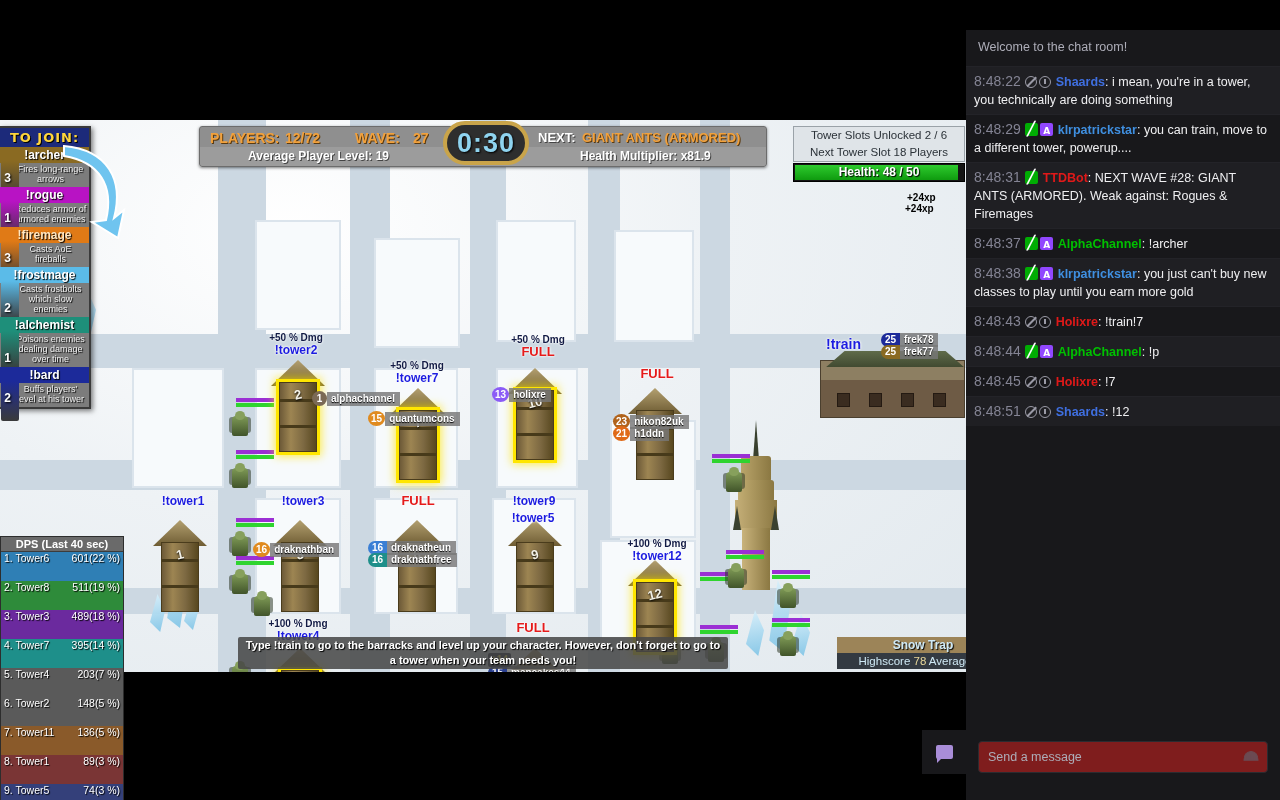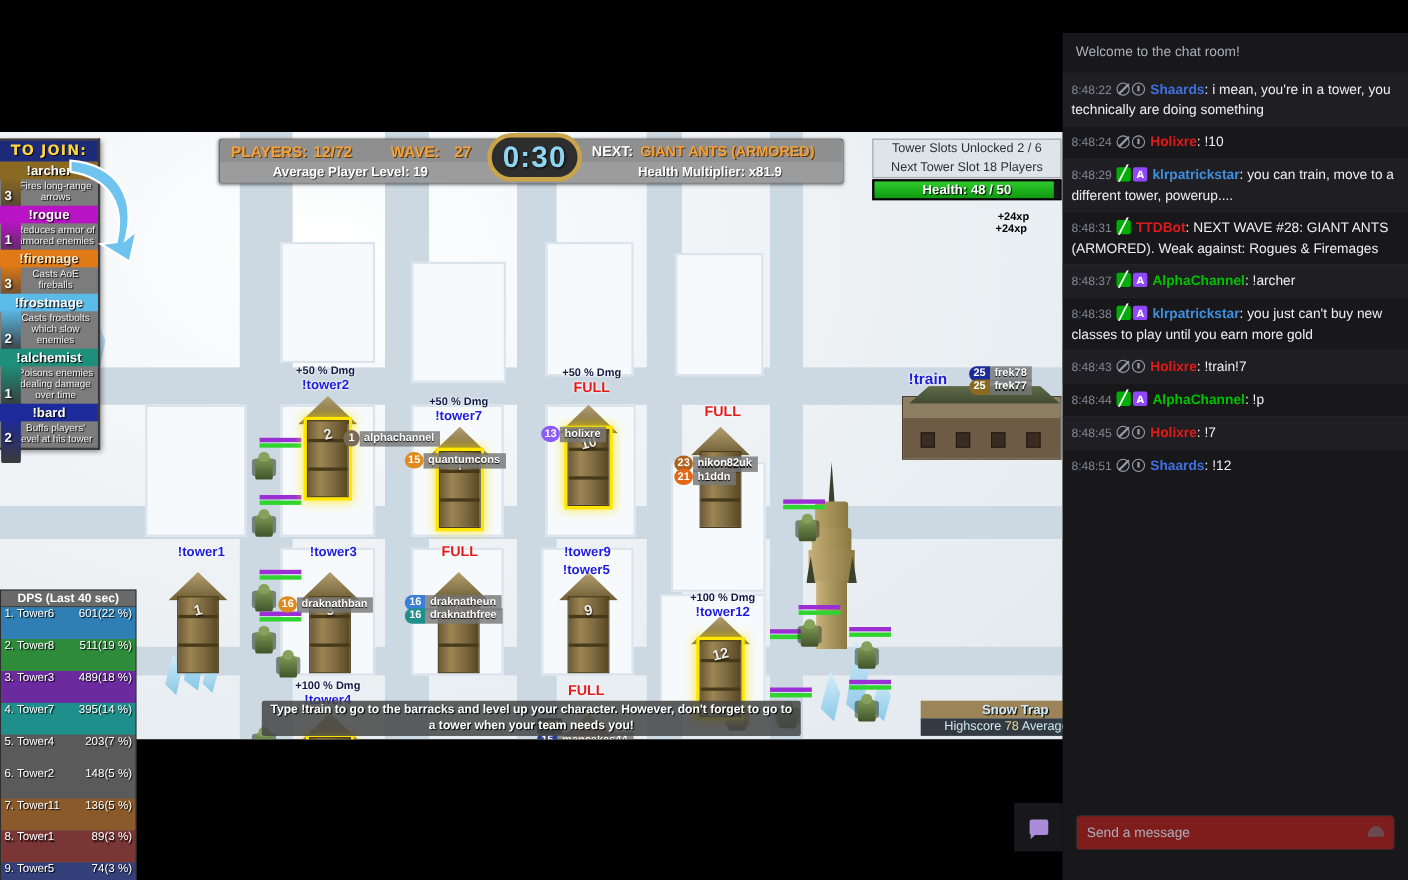--- a/index.html
+++ b/index.html
@@ -168,21 +168,21 @@
     background:#3b4230; clip-path:polygon(50% 0,100% 100%,0 100%); }
 
   
   #chat { position:absolute; left:966px; top:30px; width:314px; height:770px;
     background:#18181b; }
   #chat .welcome { color:#adadb8; font-size:12.5px; padding:10px 12px 8px 12px; }
   #chat .msgs { position:absolute; left:0; top:36px; right:0; bottom:76px; overflow:hidden; }
   .msg { padding:5px 10px 5px 8px; font-size:12.5px; line-height:18px;
     color:#efeff1; border-top:1px solid #232328; }
   .msg:nth-child(odd) { background:#1f1f23; }
-  .msg .ts { color:#848494; font-size:11px; }
+  .msg .ts { color:#848494; font-size:14px; }
   .msg .user { font-weight:bold; }
   .badge { display:inline-block; width:13px; height:13px; vertical-align:-2px;
     margin:0 1px; border-radius:2px; position:relative; }
   .badge.sword { background:#00ad03; }
   .badge.sword:after { content:"\2571"; position:absolute; left:2px; top:-3px;
     color:#fff; font-size:13px; font-weight:bold; }
   .badge.sub { background:#9147ff; }
   .badge.sub:after { content:"A"; position:absolute; left:0; top:-1px; width:13px;
     text-align:center; color:#fff; font-size:9px; font-weight:bold;
     font-family:"DejaVu Sans", sans-serif; }
@@ -672,21 +672,20 @@
     </div>
   </div>
 
   <span class="xp" style="left:907px;top:192px">+24xp</span>
   <span class="xp" style="left:905px;top:203px">+24xp</span>
 
   <div id="chat">
     <div class="welcome">Welcome to the chat room!</div>
     <div class="msgs" id="msg-list">
         <div class="msg"><span class="ts">8:48:22</span> <span class="badge ban"></span><span class="badge clock"></span> <span class="user" style="color:#3f6fe0">Shaards</span><span>:</span> <span>i mean, you're in a tower, you technically are doing something</span></div>
-        <div class="msg"><span class="ts">8:48:24</span> <span class="badge ban"></span><span class="badge clock"></span> <span class="user" style="color:#e01919">Holixre</span><span>:</span> <span>!10</span></div>
         <div class="msg"><span class="ts">8:48:29</span> <span class="badge sword"></span><span class="badge sub"></span> <span class="user" style="color:#3f8fe0">klrpatrickstar</span><span>:</span> <span>you can train, move to a different tower, powerup....</span></div>
         <div class="msg"><span class="ts">8:48:31</span> <span class="badge sword"></span> <span class="user" style="color:#e01919">TTDBot</span><span>:</span> <span>NEXT WAVE #28: GIANT ANTS (ARMORED). Weak against: Rogues &amp; Firemages</span></div>
         <div class="msg"><span class="ts">8:48:37</span> <span class="badge sword"></span><span class="badge sub"></span> <span class="user" style="color:#00c000">AlphaChannel</span><span>:</span> <span>!archer</span></div>
         <div class="msg"><span class="ts">8:48:38</span> <span class="badge sword"></span><span class="badge sub"></span> <span class="user" style="color:#3f8fe0">klrpatrickstar</span><span>:</span> <span>you just can't buy new classes to play until you earn more gold</span></div>
         <div class="msg"><span class="ts">8:48:43</span> <span class="badge ban"></span><span class="badge clock"></span> <span class="user" style="color:#e01919">Holixre</span><span>:</span> <span>!train!7</span></div>
         <div class="msg"><span class="ts">8:48:44</span> <span class="badge sword"></span><span class="badge sub"></span> <span class="user" style="color:#00c000">AlphaChannel</span><span>:</span> <span>!p</span></div>
         <div class="msg"><span class="ts">8:48:45</span> <span class="badge ban"></span><span class="badge clock"></span> <span class="user" style="color:#e01919">Holixre</span><span>:</span> <span>!7</span></div>
         <div class="msg"><span class="ts">8:48:51</span> <span class="badge ban"></span><span class="badge clock"></span> <span class="user" style="color:#3f6fe0">Shaards</span><span>:</span> <span>!12</span></div>
       </div>
   </div>

